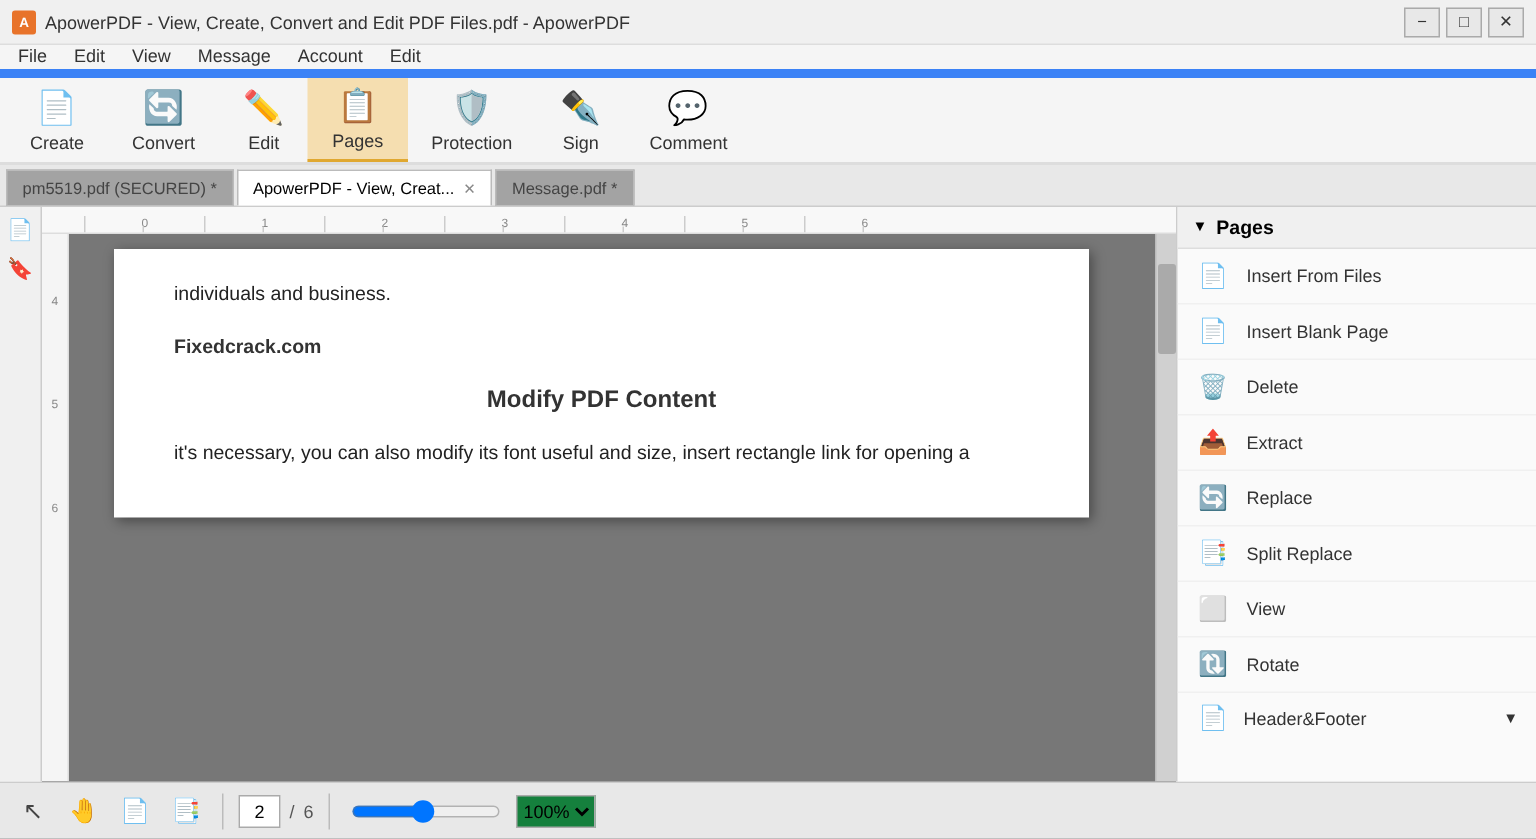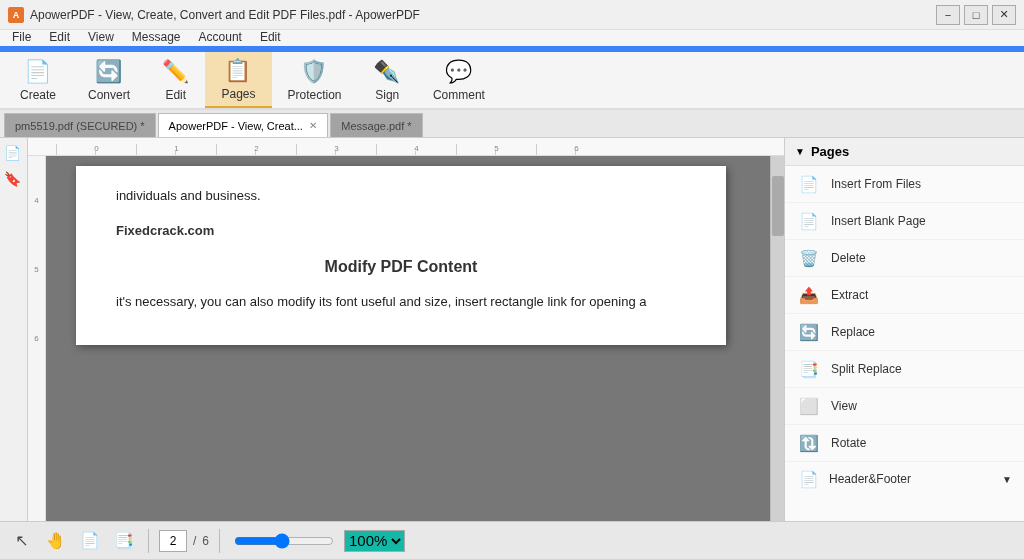--- a/index.html
+++ b/index.html
@@ -260,23 +260,23 @@
       text-align: center;
       font-size: 12px;
     }
     .page-sep { font-size: 12px; color: #555; }
     .zoom-slider {
       width: 100px;
       margin: 0 4px;
     }
     .zoom-select {
       height: 22px;
-      font-size: 15px;
+      font-size: 12px;
       border: 1px solid #aaa;
-      background: #14b8a6;
+      background: #15803d;
     }
 
     
     .icon-red { color: #e04040; }
     .icon-green { color: #40a040; }
     .icon-blue { color: #4060e0; }
     .icon-orange { color: #e07030; }
     .icon-grey { color: #888; }
 
     .ruler-content {

